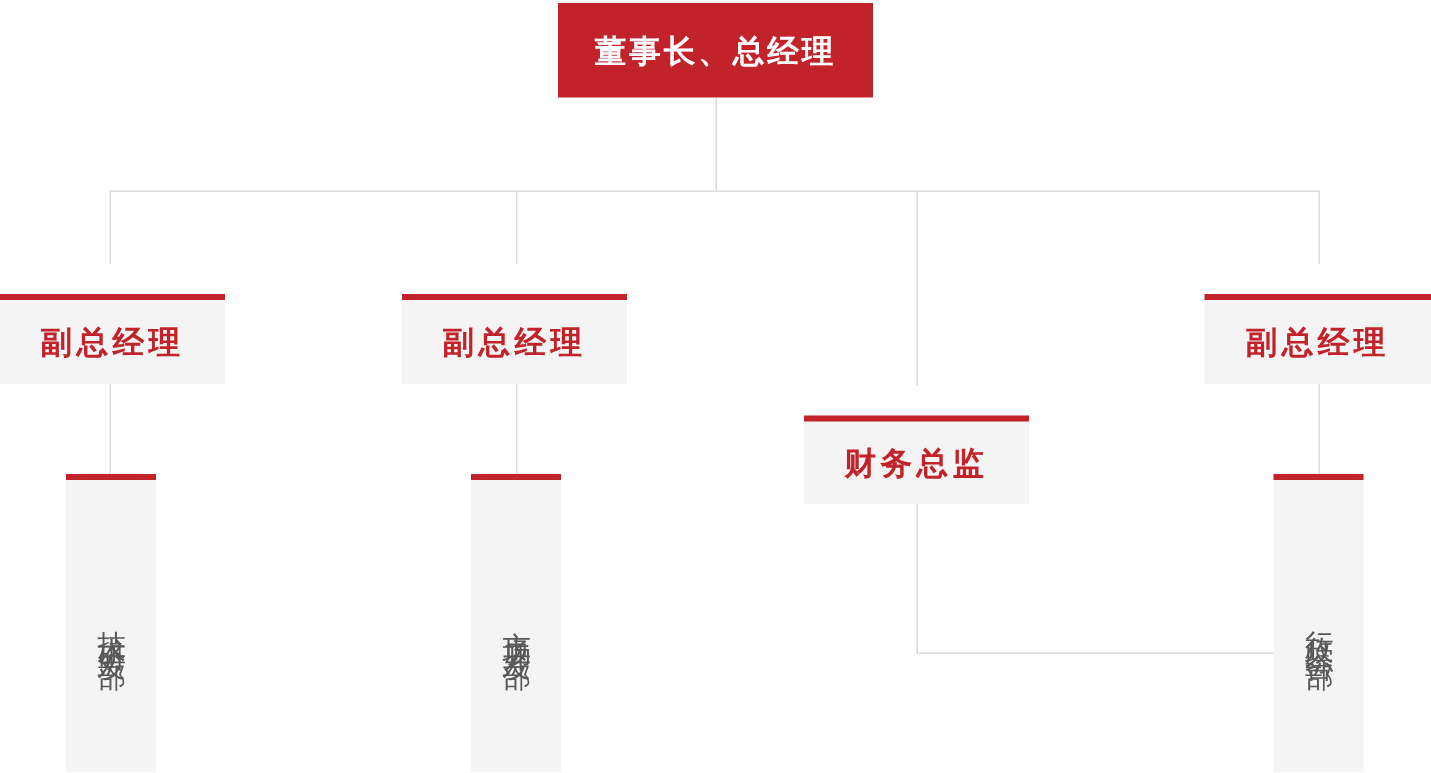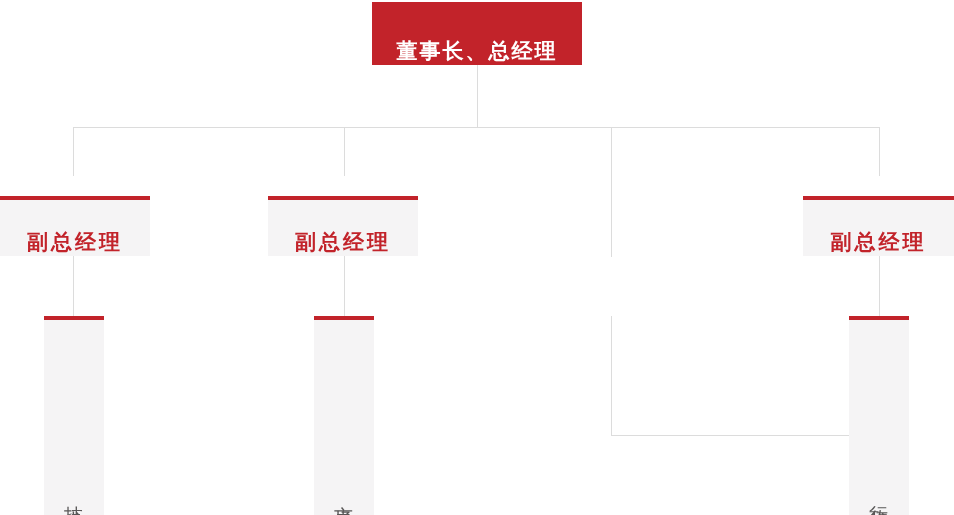--- a/index.html
+++ b/index.html
@@ -21,21 +21,21 @@
   }
   .line {
     position: absolute;
     background: var(--line);
   }
   .line.v { width: 1px; }
   .line.h { height: 1px; }
   .node {
     position: absolute;
     display: flex;
-    align-items: flex-end;
+    align-items: center;
     justify-content: center;
   }
   .root-box {
     background: var(--accent-red);
     color: var(--root-text);
     font-size: 21px;
     font-weight: bold;
     letter-spacing: 2px;
   }
   .mgr-box {
@@ -84,20 +84,23 @@
   <div class="node root-box" style="left:372px; top:2px; width:210px; height:63px;">
     <span class="label">董事长、总经理</span>
   </div>
 
   <div class="node mgr-box" style="left:0px; top:176px; width:150px; height:60px;">
     <span class="label">副总经理</span>
   </div>
   <div class="node mgr-box" style="left:268px; top:176px; width:150px; height:60px;">
     <span class="label">副总经理</span>
   </div>
+  <div class="node mgr-box" style="left:536px; top:257px; width:150px; height:59px;">
+    <span class="label">财务总监</span>
+  </div>
   <div class="node mgr-box" style="left:803px; top:176px; width:151px; height:60px;">
     <span class="label">副总经理</span>
   </div>
 
   <div class="node dept-box" style="left:44px; top:316px; width:60px; height:199px;">
     <span class="label">技术研发部</span>
   </div>
   <div class="node dept-box" style="left:314px; top:316px; width:60px; height:199px;">
     <span class="label">市场开发部</span>
   </div>

